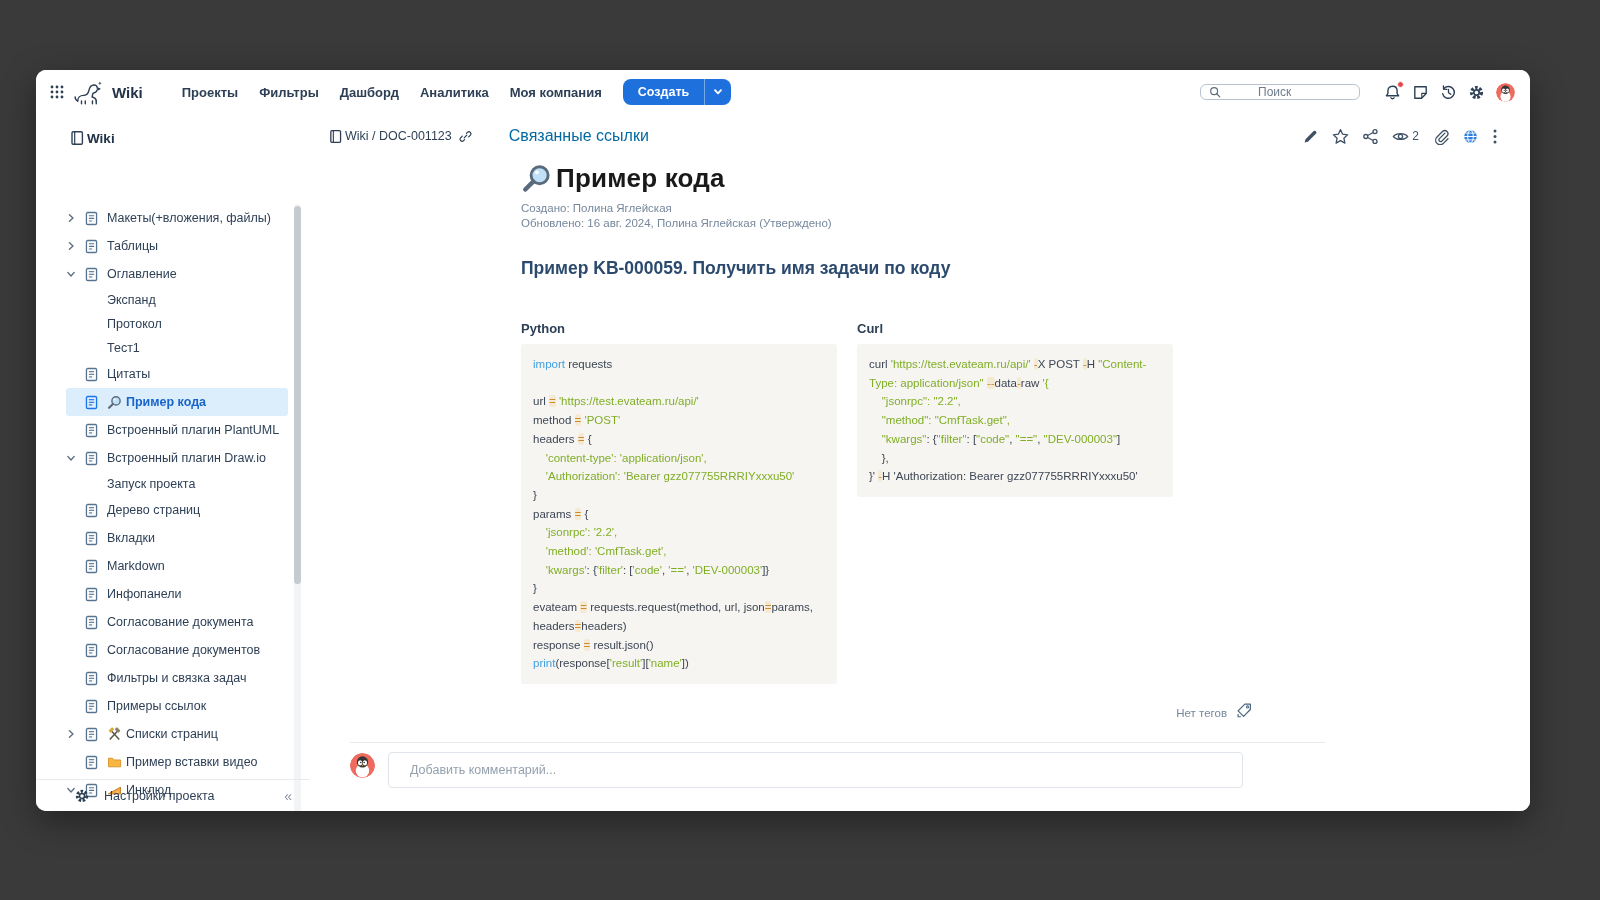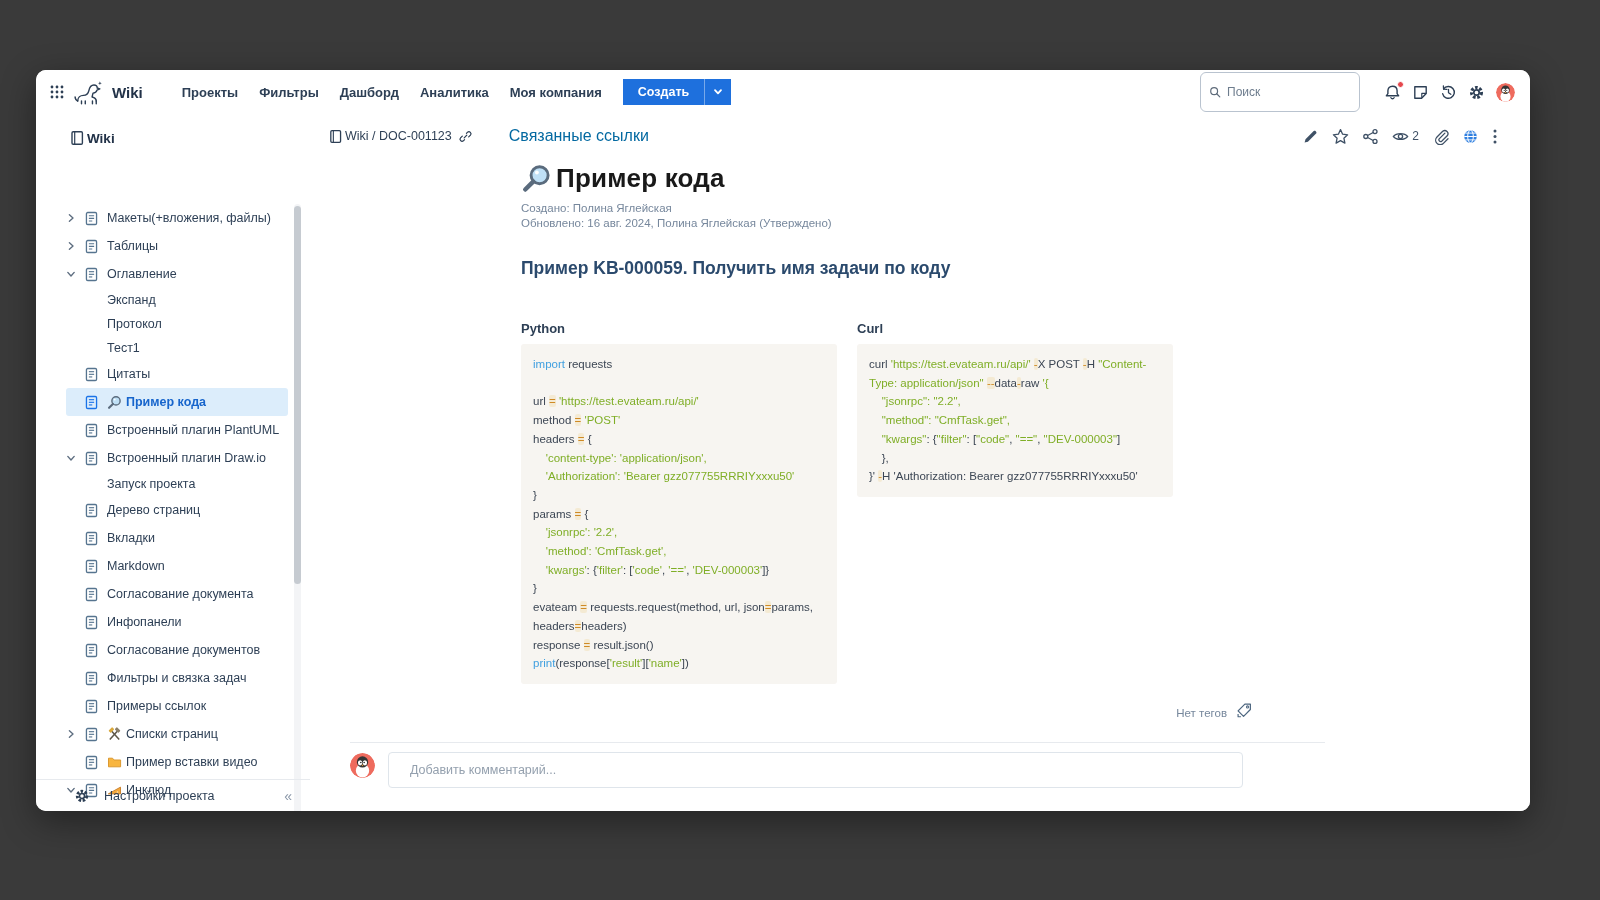--- a/index.html
+++ b/index.html
@@ -13,28 +13,28 @@
   
   .topbar { position:absolute; top:0; left:0; right:0; height:44px; display:flex;
             align-items:center; padding:0 15px 0 14px; background:#fff; }
   .icon { display:inline-block; }
   .icon svg { width:100%; height:100%; display:block; }
   .grid-i { width:14px; height:14px; color:#2d3f55; }
   .logo-i { width:34px; height:25px; margin-left:9px; color:#2d3f55; }
   .brand { font-size:15px; font-weight:700; color:#223248; margin-left:5px; }
   .nav { display:flex; align-items:center; margin-left:18px; }
   .nav-item { margin-left:21px; font-size:13px; font-weight:600; color:#2d3f55; cursor:pointer; }
-  .create-btn { display:flex; margin-left:21px; height:26px; border-radius:0; overflow:hidden;
+  .create-btn { display:flex; margin-left:21px; height:26px; border-radius:8px; overflow:hidden;
                 background:#1e70dd; color:#fff; font-size:12.5px; font-weight:600; cursor:pointer; }
   .create-main { display:flex; align-items:center; padding:0 15px; }
   .create-arrow { display:flex; align-items:center; justify-content:center; width:27px;
                   border-left:1px solid rgba(255,255,255,.4); }
   .create-arrow .icon { width:10px; height:10px; color:#fff; }
-  .search { margin-left:auto; width:160px; height:40px; border:1px solid #b9c3cf; border-radius:6px;
-            display:flex; align-items:center; padding:0 8px; }
+  .search { margin-left:auto; width:160px; height:16px; border:1px solid #b9c3cf; border-radius:6px;
+            display:flex; align-items:center; padding:0 8px;gap:31px; }
   .search .icon { width:12px; height:12px; color:#5f6c7b; flex:none; }
   .search input { border:none; outline:none; width:100%; margin-left:6px; font-size:12px;
                   font-family:"Liberation Sans", sans-serif; color:#2d3f55; background:transparent; }
   .search input::placeholder { color:#6d7c8d; }
   .tb-icons { display:flex; align-items:center; margin-left:13px; }
   .tb-icon { width:17px; height:17px; margin-left:11px; color:#2d3f55; position:relative; cursor:pointer; }
   .bell-dot { position:absolute; right:-3px; top:-3px; width:7px; height:7px; background:#e5484d;
               border-radius:50%; border:1.5px solid #fff; }
   .avatar-sm { width:19px; height:19px; margin-left:11px; border-radius:50%; overflow:hidden; cursor:pointer; }
 
@@ -373,33 +373,33 @@
         <div class="tree-row">
           <span class="chev icon"></span>
           <span class="doc-i icon">
             <svg viewBox="0 0 16 16">
               <rect x="2.6" y="1.6" width="10.8" height="12.8" rx="1.4" fill="none" stroke="currentColor" stroke-width="1.4"></rect>
               <line x1="5.2" y1="5" x2="10.8" y2="5" stroke="currentColor" stroke-width="1.2"></line>
               <line x1="5.2" y1="7.8" x2="10.8" y2="7.8" stroke="currentColor" stroke-width="1.2"></line>
               <line x1="5.2" y1="10.6" x2="8.8" y2="10.6" stroke="currentColor" stroke-width="1.2"></line>
             </svg>
           </span>
+          <span class="tree-label">Инфопанели</span>
+        </div>
+        <div class="tree-row">
+          <span class="chev icon"></span>
+          <span class="doc-i icon">
+            <svg viewBox="0 0 16 16">
+              <rect x="2.6" y="1.6" width="10.8" height="12.8" rx="1.4" fill="none" stroke="currentColor" stroke-width="1.4"></rect>
+              <line x1="5.2" y1="5" x2="10.8" y2="5" stroke="currentColor" stroke-width="1.2"></line>
+              <line x1="5.2" y1="7.8" x2="10.8" y2="7.8" stroke="currentColor" stroke-width="1.2"></line>
+              <line x1="5.2" y1="10.6" x2="8.8" y2="10.6" stroke="currentColor" stroke-width="1.2"></line>
+            </svg>
+          </span>
           <span class="tree-label">Согласование документа</span>
-        </div>
-        <div class="tree-row">
-          <span class="chev icon"></span>
-          <span class="doc-i icon">
-            <svg viewBox="0 0 16 16">
-              <rect x="2.6" y="1.6" width="10.8" height="12.8" rx="1.4" fill="none" stroke="currentColor" stroke-width="1.4"></rect>
-              <line x1="5.2" y1="5" x2="10.8" y2="5" stroke="currentColor" stroke-width="1.2"></line>
-              <line x1="5.2" y1="7.8" x2="10.8" y2="7.8" stroke="currentColor" stroke-width="1.2"></line>
-              <line x1="5.2" y1="10.6" x2="8.8" y2="10.6" stroke="currentColor" stroke-width="1.2"></line>
-            </svg>
-          </span>
-          <span class="tree-label">Инфопанели</span>
         </div>
         <div class="tree-row">
           <span class="chev icon"></span>
           <span class="doc-i icon">
             <svg viewBox="0 0 16 16">
               <rect x="2.6" y="1.6" width="10.8" height="12.8" rx="1.4" fill="none" stroke="currentColor" stroke-width="1.4"></rect>
               <line x1="5.2" y1="5" x2="10.8" y2="5" stroke="currentColor" stroke-width="1.2"></line>
               <line x1="5.2" y1="7.8" x2="10.8" y2="7.8" stroke="currentColor" stroke-width="1.2"></line>
               <line x1="5.2" y1="10.6" x2="8.8" y2="10.6" stroke="currentColor" stroke-width="1.2"></line>
             </svg>

